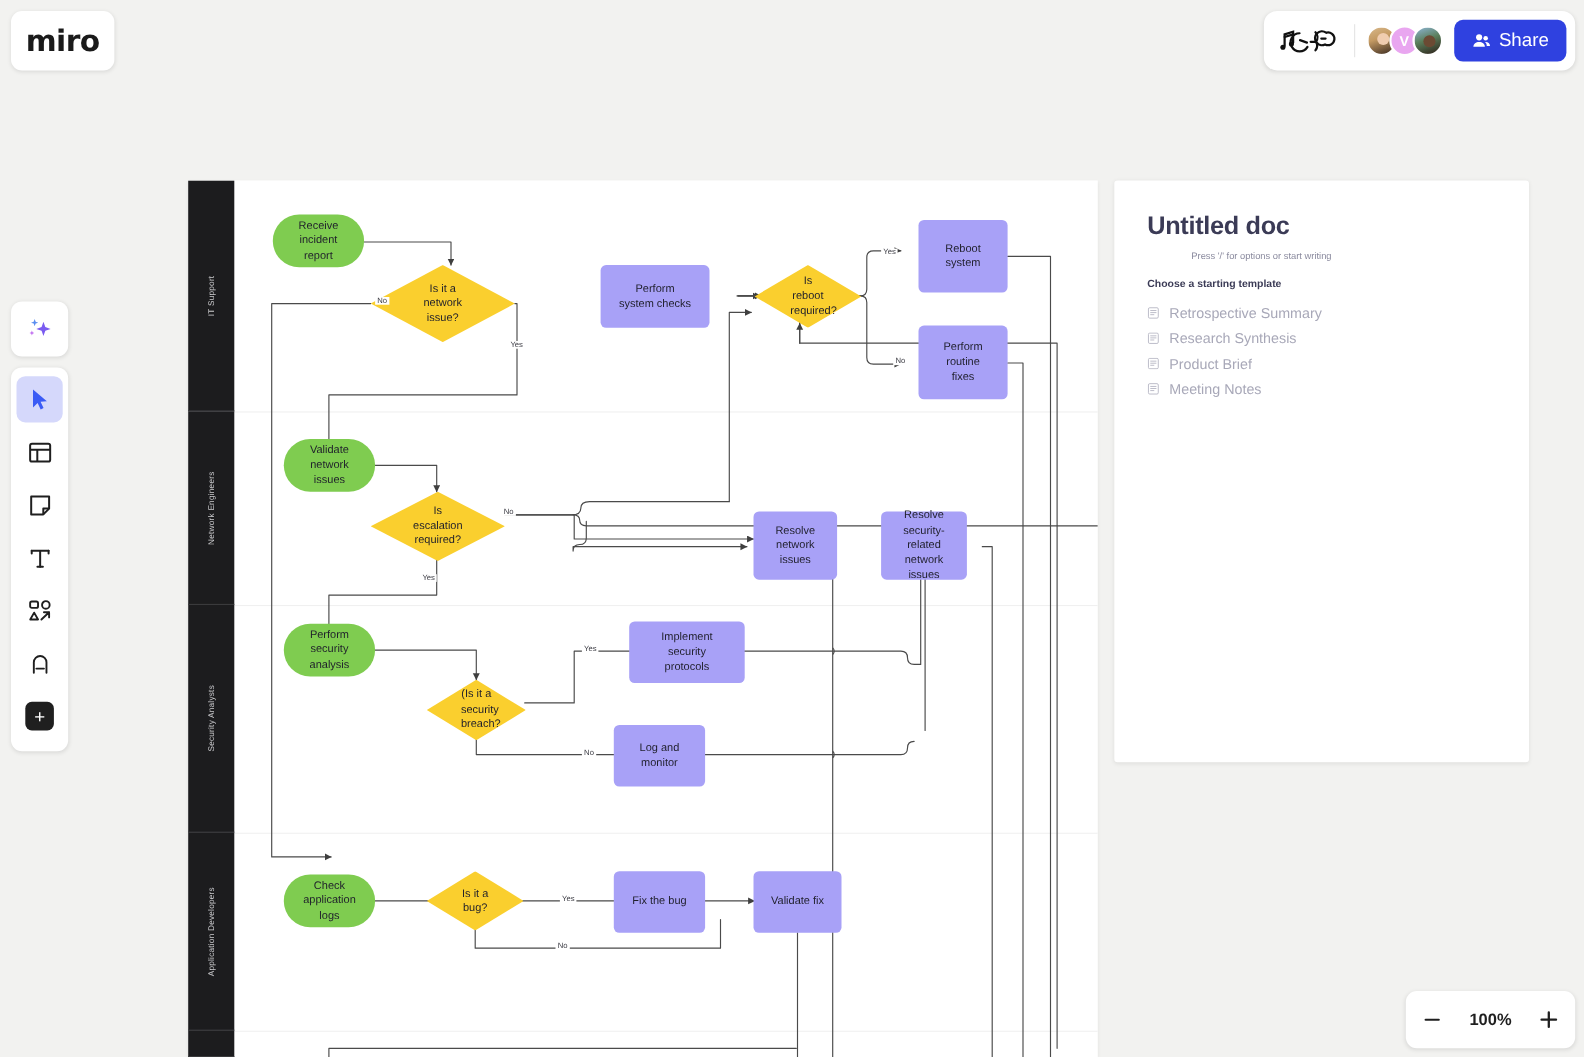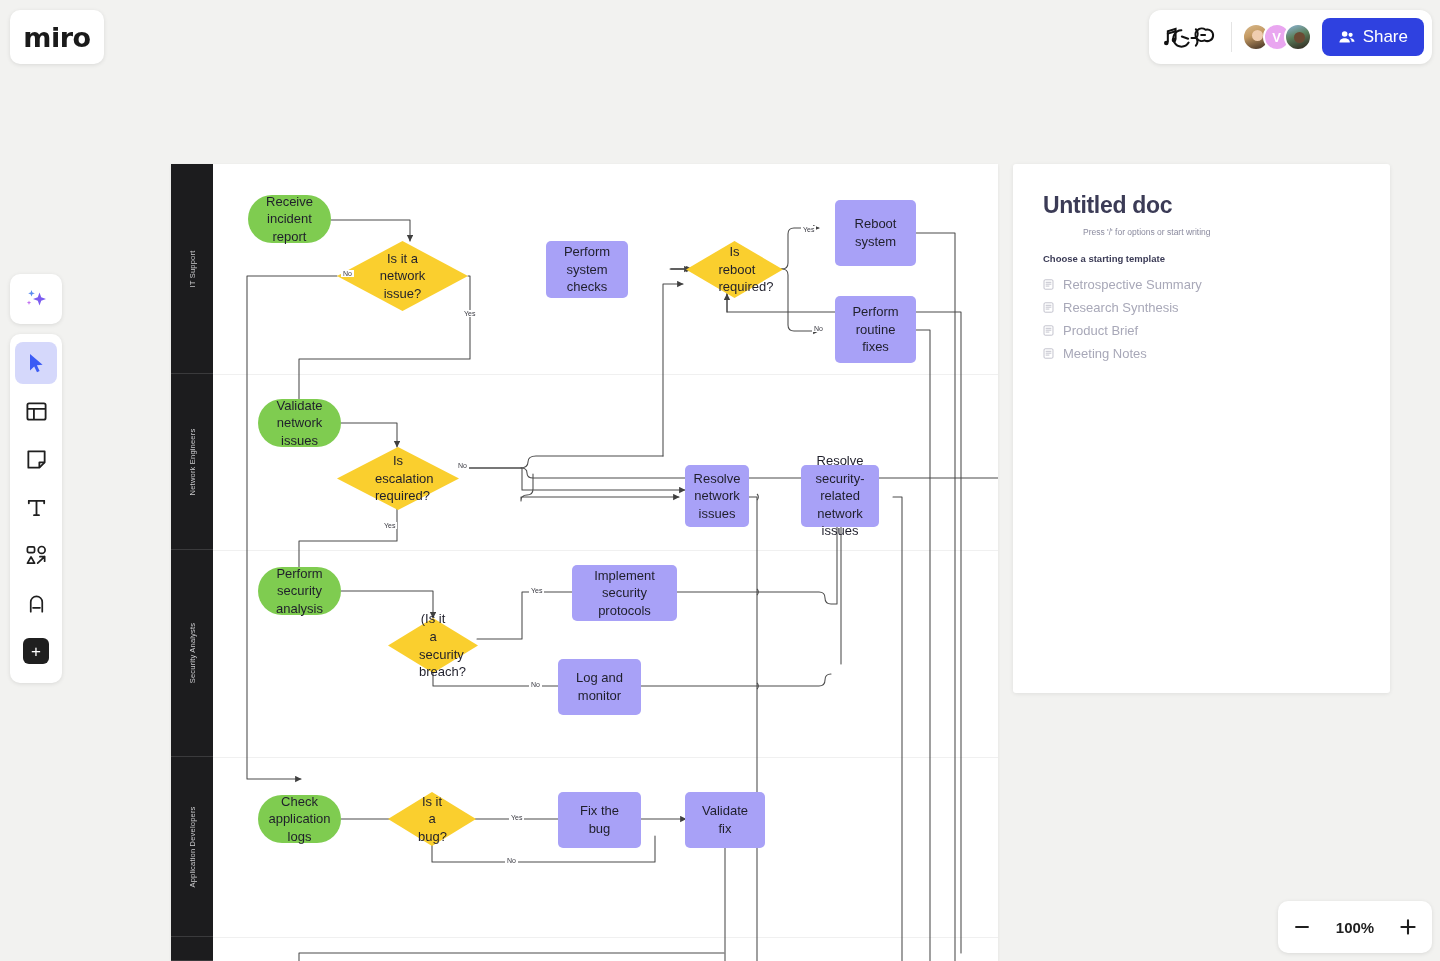--- a/index.html
+++ b/index.html
@@ -109,21 +109,21 @@
     color: #c9c9cc; font-size: 7.5px; letter-spacing: .2px;
   }
   .lane-sep {
     position: absolute; left: 42px; right: 0; height: 1px;
     background: #f0f0f0;
   }
   .svgwrap { position: absolute; left: 0; top: 0; width: 827px; height: 797px; }
 
   .node { position: absolute; display: flex; align-items: center; justify-content: center; }
   .node .lbl {
-    text-align: center; font-size: 13px; line-height: 1.35;
+    text-align: center; font-size: 10px; line-height: 1.35;
     color: #1f1f2b; padding: 0 15px; pointer-events: none;
   }
   .n-term { background: #7fcc50; border-radius: 34px; }
   .n-proc { background: #a8a1f7; border-radius: 5px; }
   .n-dec  { background: #facf2e; }
   .n-dec .dia {
     position:absolute; inset:0; background:#facf2e;
     clip-path: polygon(50% 0,100% 50%,50% 100%,0 50%);
   }
   .n-dec { background: none; }
@@ -357,42 +357,42 @@
       </g>
     </svg>
 
     <div class="node n-term" style="left:77px;top:31px;width:83px;height:48px">
       <div class="lbl">Receive incident report</div>
     </div>
     <div class="node n-dec" style="left:166px;top:77px;width:131px;height:70px">
       <div class="dia"></div>
       <div class="lbl" style="width:86px">Is it a network issue?</div>
     </div>
-    <div class="node n-proc" style="left:375px;top:77px;width:82px;height:57px">
+    <div class="node n-proc" style="left:375px;top:77px;width:99px;height:57px">
       <div class="lbl">Perform system checks</div>
     </div>
     <div class="node n-dec" style="left:515px;top:77px;width:97px;height:57px">
       <div class="dia"></div>
       <div class="lbl" style="width:62px">Is reboot required?</div>
     </div>
     <div class="node n-proc" style="left:664px;top:36px;width:81px;height:66px">
       <div class="lbl">Reboot system</div>
     </div>
     <div class="node n-proc" style="left:664px;top:132px;width:81px;height:67px">
       <div class="lbl">Perform routine fixes</div>
     </div>
 
     <div class="node n-term" style="left:87px;top:235px;width:83px;height:48px">
       <div class="lbl">Validate network issues</div>
     </div>
     <div class="node n-dec" style="left:166px;top:283px;width:122px;height:63px">
       <div class="dia"></div>
       <div class="lbl" style="width:76px">Is escalation required?</div>
     </div>
-    <div class="node n-proc" style="left:514px;top:301px;width:64px;height:62px">
+    <div class="node n-proc" style="left:514px;top:301px;width:76px;height:62px">
       <div class="lbl">Resolve network issues</div>
     </div>
     <div class="node n-proc" style="left:630px;top:301px;width:78px;height:62px">
       <div class="lbl">Resolve security-related network issues</div>
     </div>
 
     <div class="node n-term" style="left:87px;top:403px;width:83px;height:48px">
       <div class="lbl">Perform security analysis</div>
     </div>
     <div class="node n-dec" style="left:217px;top:454px;width:90px;height:55px">

